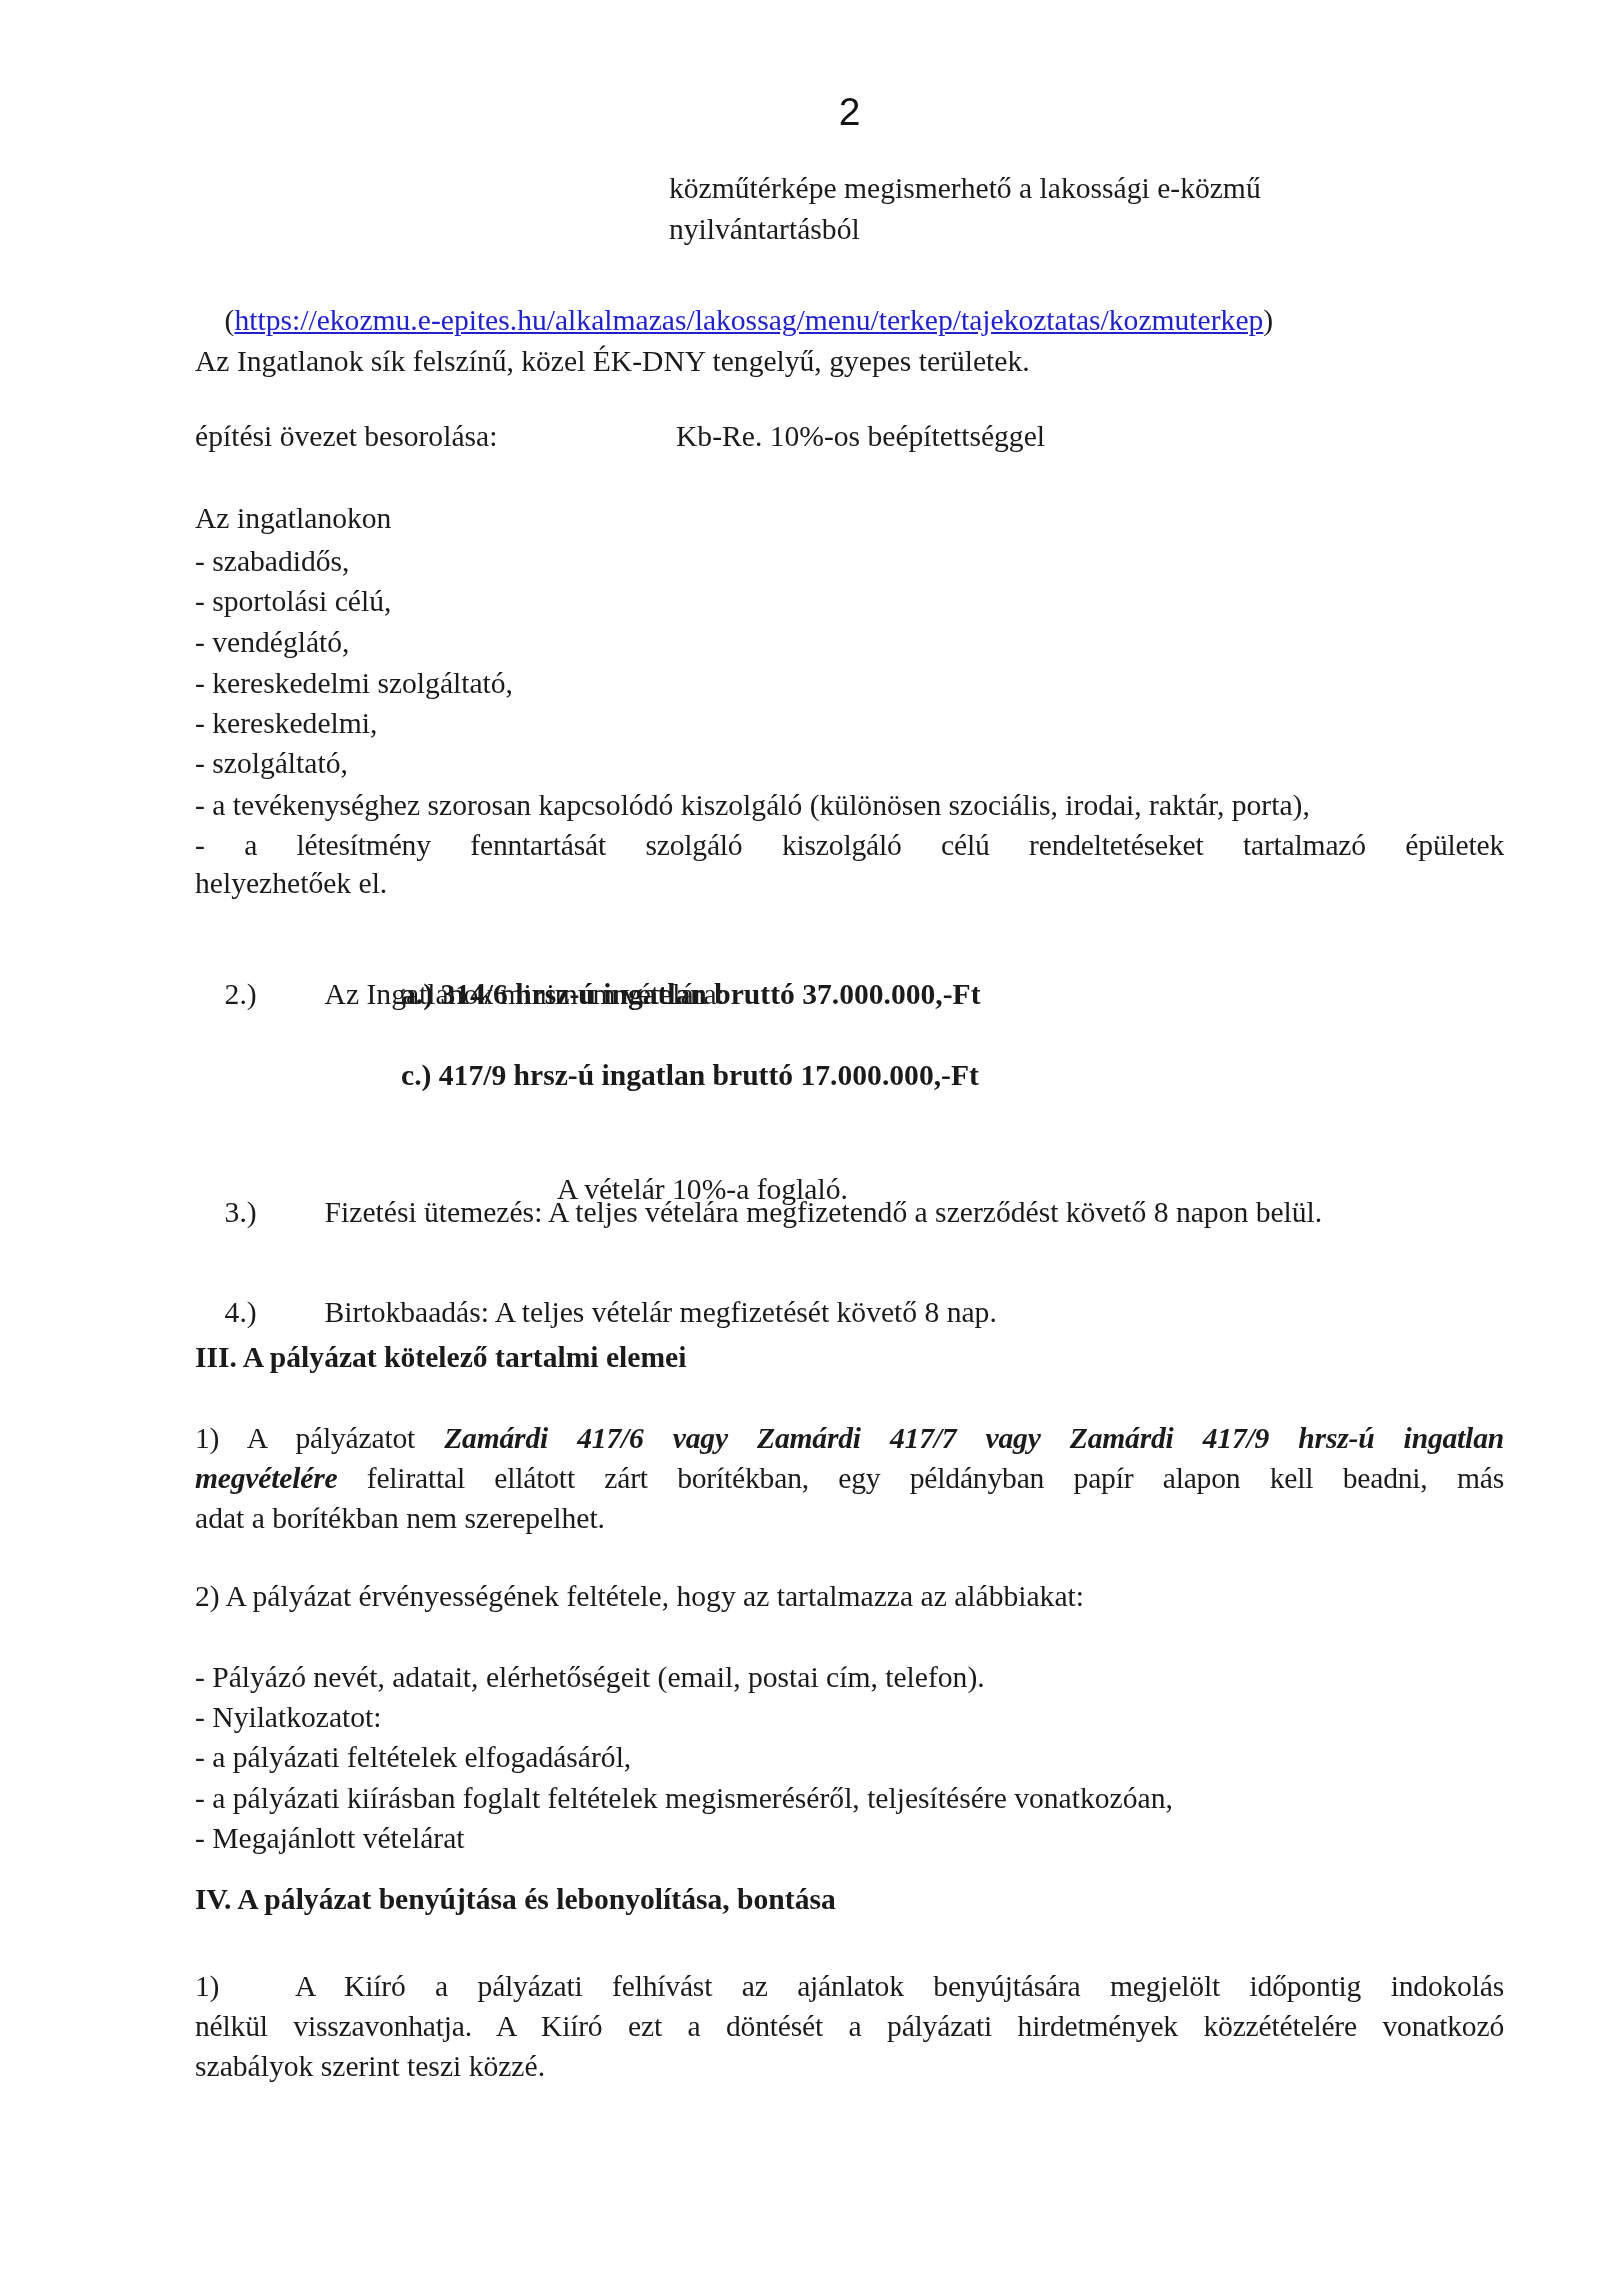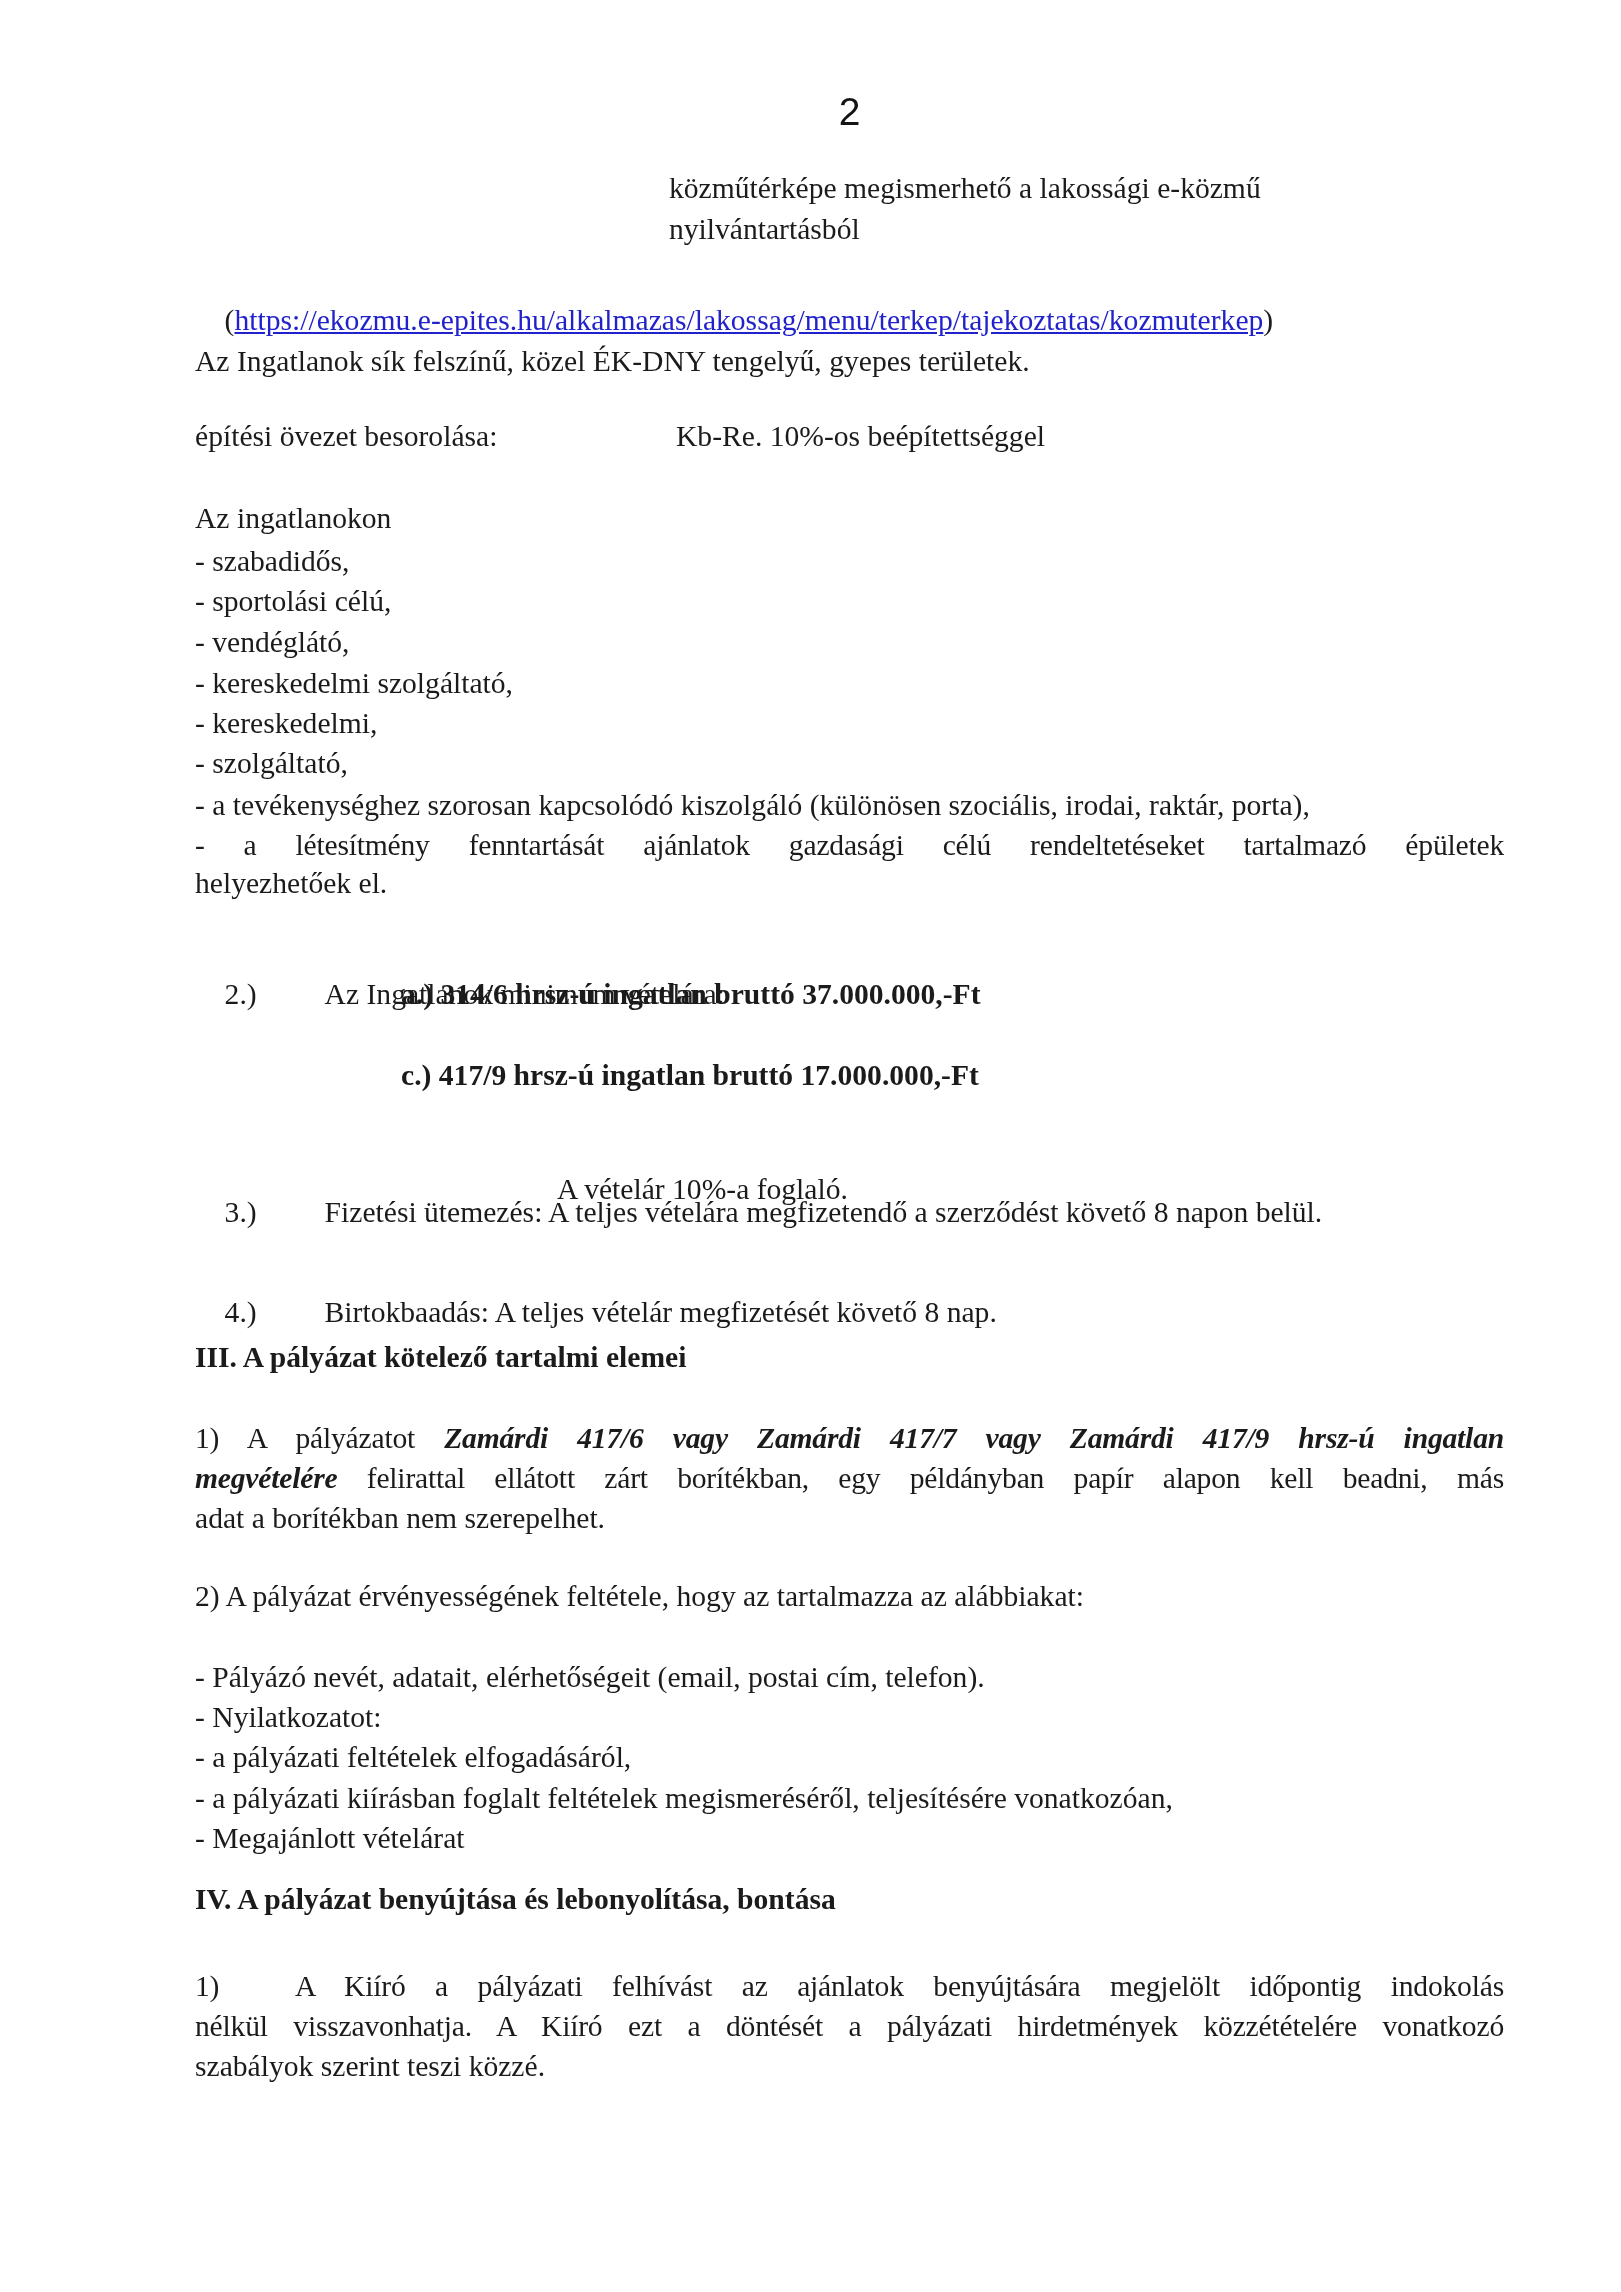--- a/index.html
+++ b/index.html
@@ -71,21 +71,21 @@
   <div class="ln" style="left:676px; top:416px;">Kb-Re. 10%-os beépítettséggel</div>
 
   <div class="ln" style="top:498px;">Az ingatlanokon</div>
   <div class="ln" style="top:541px;">- szabadidős,</div>
   <div class="ln" style="top:581px;">- sportolási célú,</div>
   <div class="ln" style="top:622px;">- vendéglátó,</div>
   <div class="ln" style="top:663px;">- kereskedelmi szolgáltató,</div>
   <div class="ln" style="top:703px;">- kereskedelmi,</div>
   <div class="ln" style="top:743px;">- szolgáltató,</div>
   <div class="ln" style="top:785px;">- a tevékenységhez szorosan kapcsolódó kiszolgáló (különösen szociális, irodai, raktár, porta),</div>
-  <div class="jl" style="top:825px;">- a létesítmény fenntartását ajánlatok gazdasági célú rendeltetéseket tartalmazó épületek</div>
+  <div class="jl" style="top:825px;">- a létesítmény fenntartását szolgáló kiszolgáló célú rendeltetéseket tartalmazó épületek</div>
   <div class="ln" style="top:863px;">helyezhetőek el.</div>
 
   <div class="ln" style="top:934px;">
     <span class="numcol">2.)</span><span>Az Ingatlanok minimum vételára:</span>
   </div>
   <div class="ln b" style="left:401px; top:974px;">a.) 314/6 hrsz-ú ingatlan bruttó 37.000.000,-Ft</div>
   <div class="ln b" style="left:401px; top:1055px;">c.) 417/9 hrsz-ú ingatlan bruttó 17.000.000,-Ft</div>
 
   <div class="ln" style="top:1152px;font-family:Liberation Serif, serif;">
     <span class="numcol">3.)</span><span>Fizetési ütemezés: A teljes vételára megfizetendő a szerződést követő 8 napon belül.</span>

